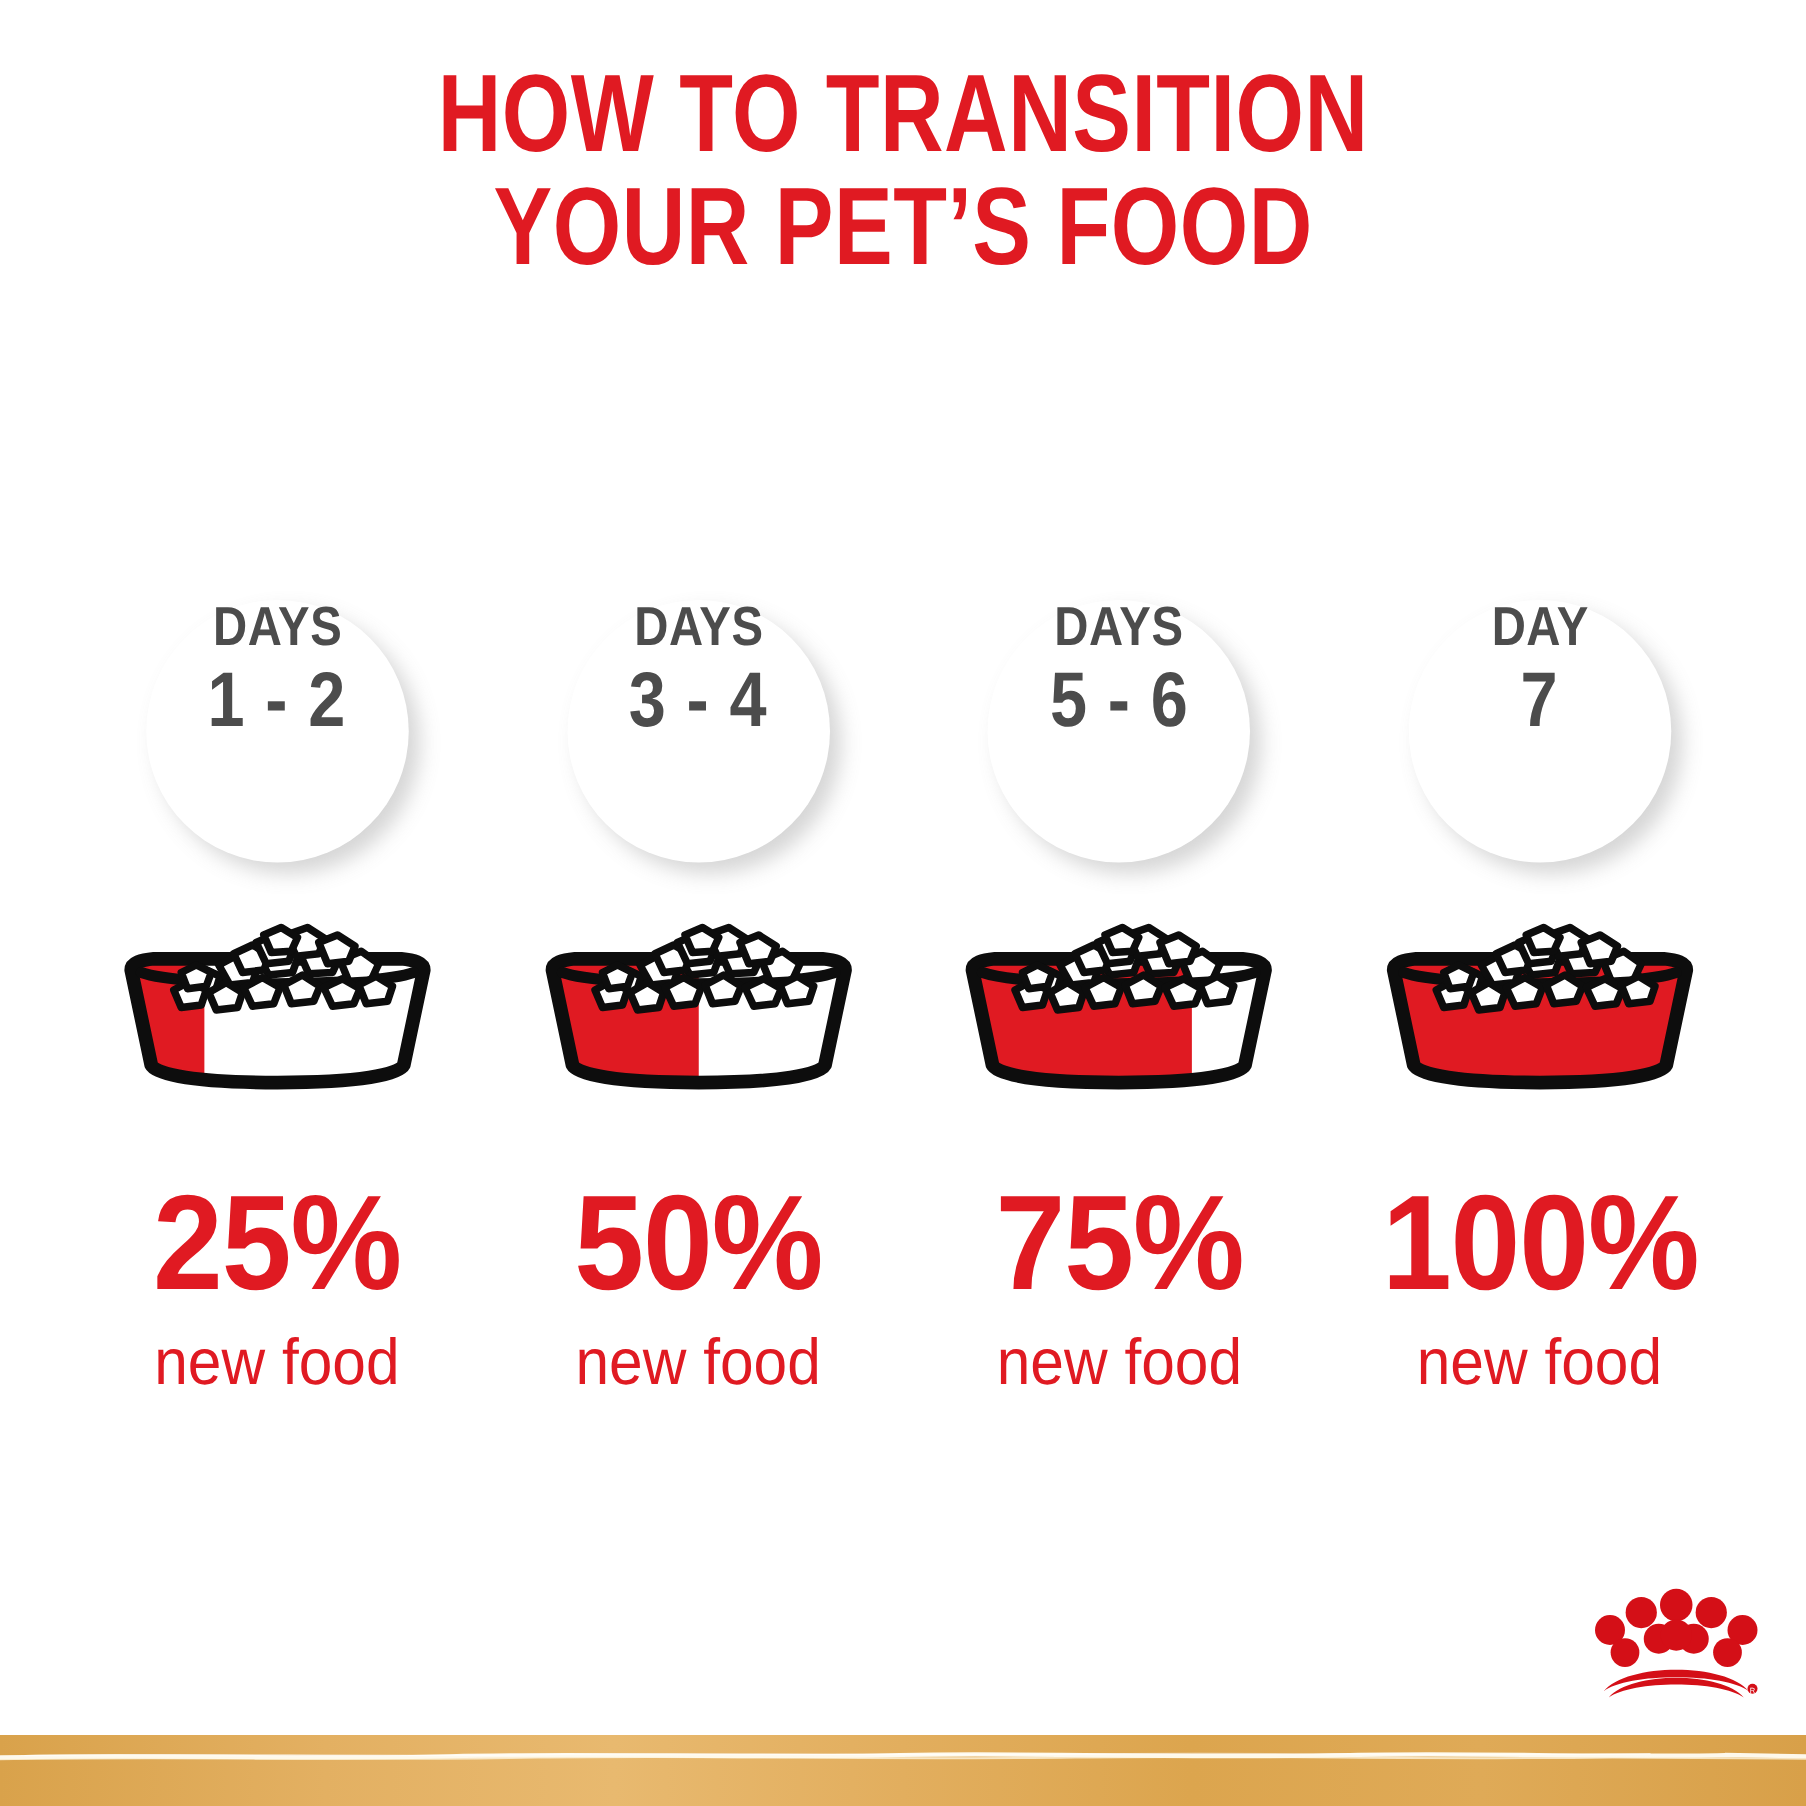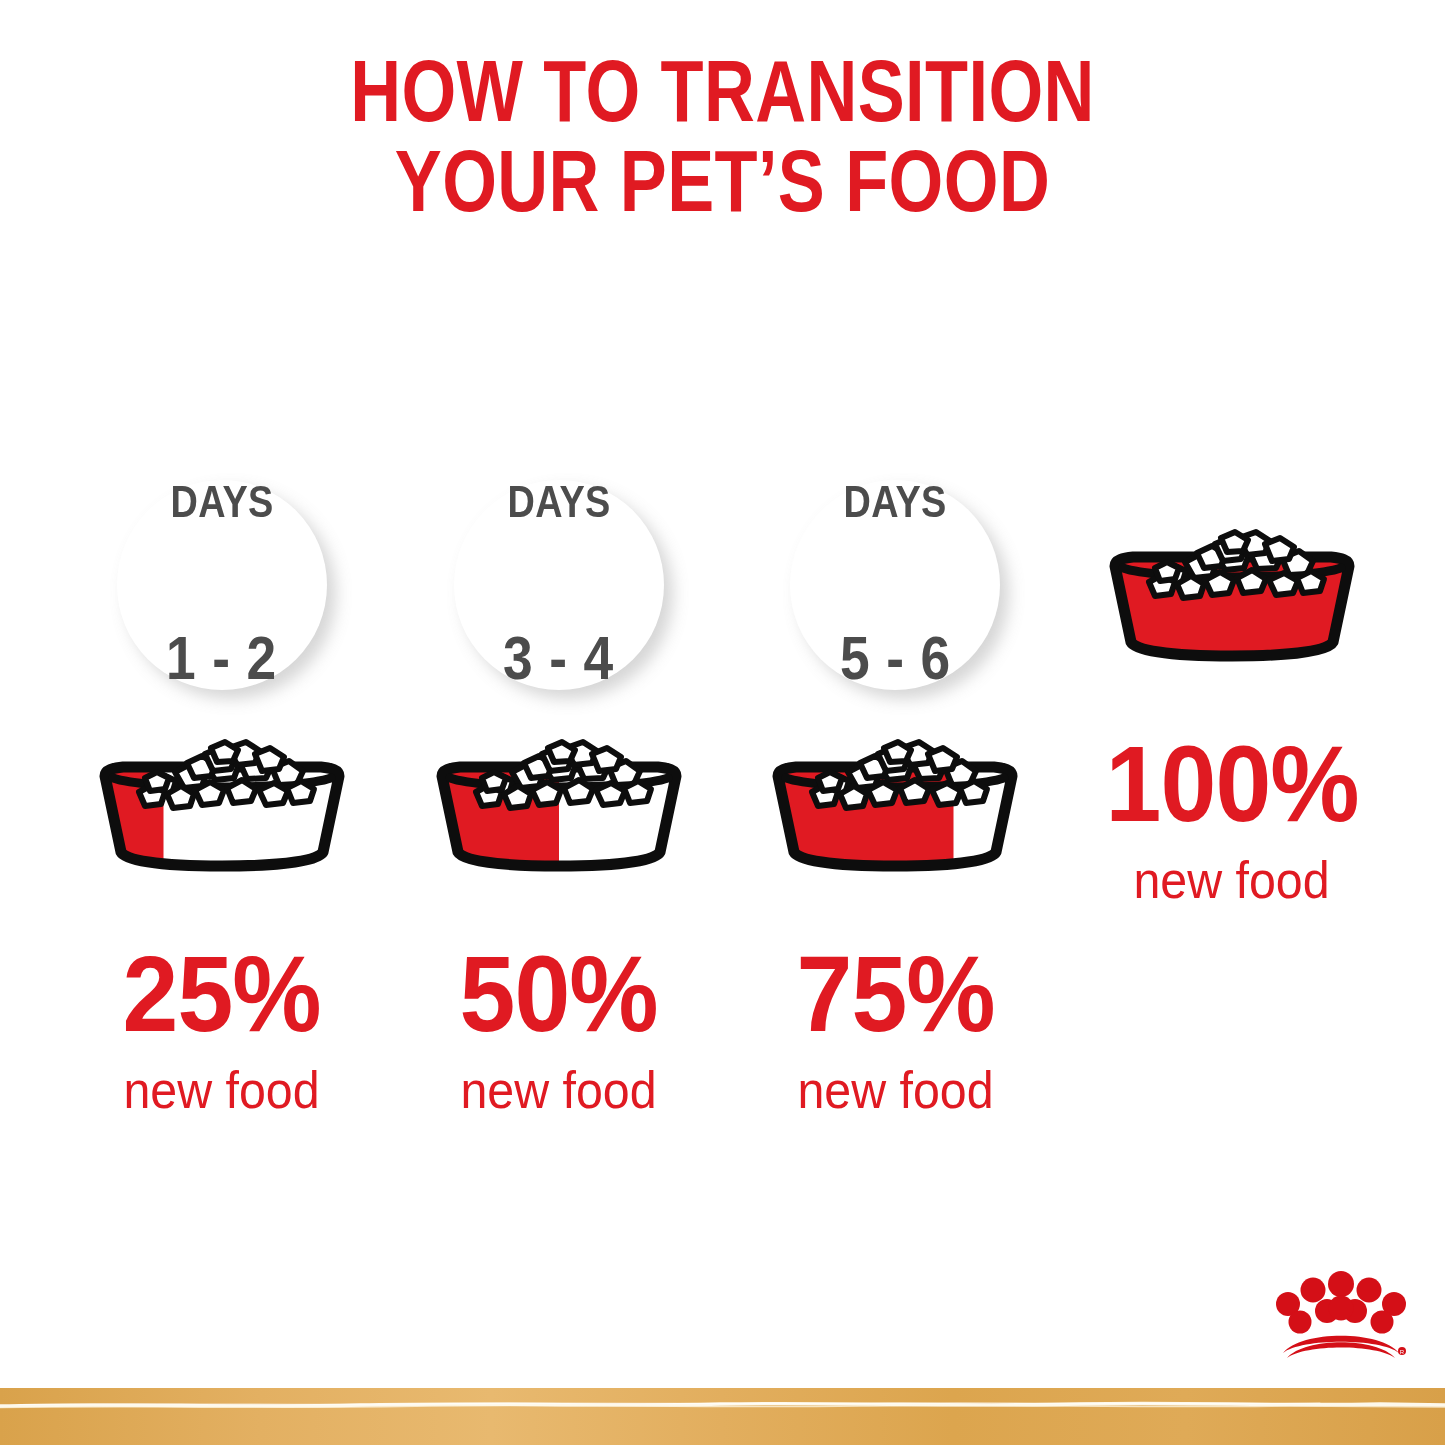--- a/index.html
+++ b/index.html
@@ -67,21 +67,21 @@
   }
   .circle {
     position: absolute;
     inset: 0;
     border-radius: 50%;
     background: #ffffff;
     box-shadow: 9px 9px 16px rgba(120,120,120,0.30);
     display: flex;
     flex-direction: column;
     align-items: center;
-    justify-content: space-between;
+    justify-content: flex-start;
     color: #4C4C4C;
     font-weight: bold;
   }
   .day-word {
     font-size: 44px;
     line-height: 1;
     letter-spacing: 0.5px;
     transform: scaleX(0.86);
   }
   .day-num {
@@ -309,20 +309,26 @@
             <path d="M96 20 l14 -6 l13 8 l-5 11 l-16 1 z" transform="translate(28,-2)"></path>
             <path d="M66 44 l12 -6 l12 6 l-4 11 l-15 2 z" transform="translate(-8,4)"></path>
           </g>
         </svg>
       </div>
       <div class="pct">75%</div>
       <div class="newfood">new food</div>
     </div>
 
     <div class="col">
+      <div class="circle-wrap">
+        <div class="circle">
+          <span class="day-word">DAY</span>
+          <span class="day-num">7</span>
+        </div>
+      </div>
       <div class="bowl-wrap">
         <svg viewBox="0 0 270 150" xmlns="http://www.w3.org/2000/svg">
           <defs>
             <clipPath id="bowlclip4">
               <path d="M18 46 C18 40 26 38 36 37 L234 37 C244 38 252 40 252 46
                        L236 122 C232 130 200 136 135 136 C70 136 38 130 34 122 Z"></path>
             </clipPath>
           </defs>
           <g clip-path="url(#bowlclip4)">
             <rect x="0" y="30" width="270" height="115" fill="#ffffff"></rect>

